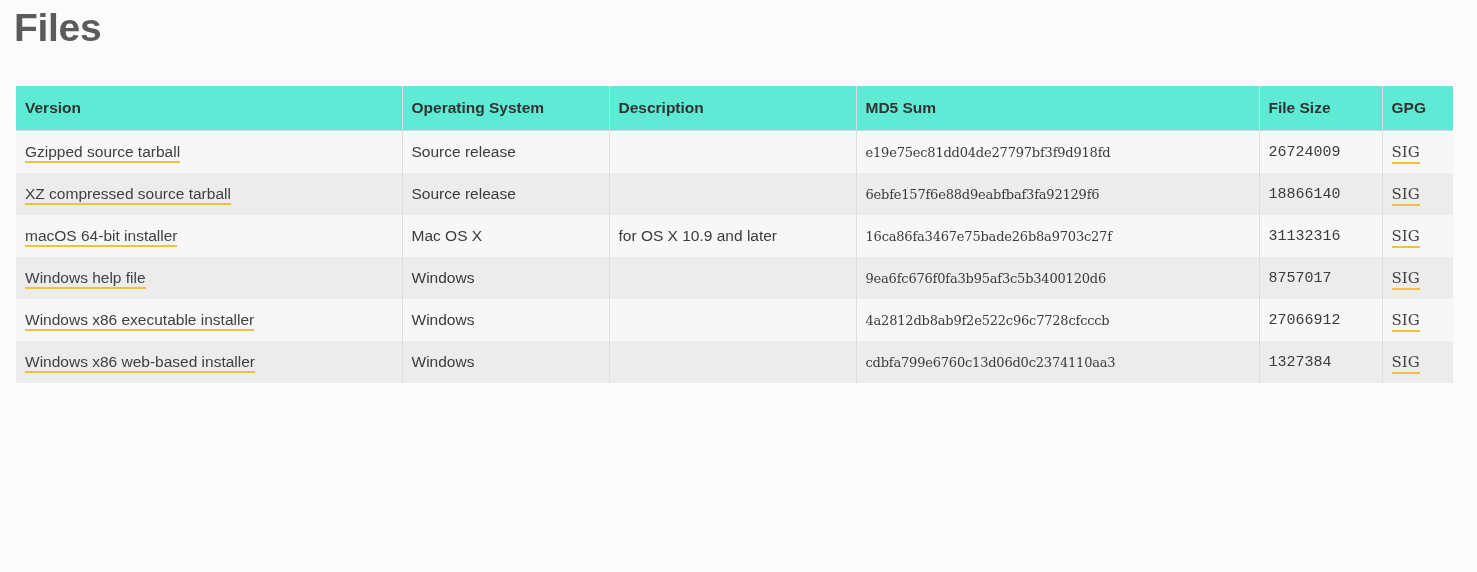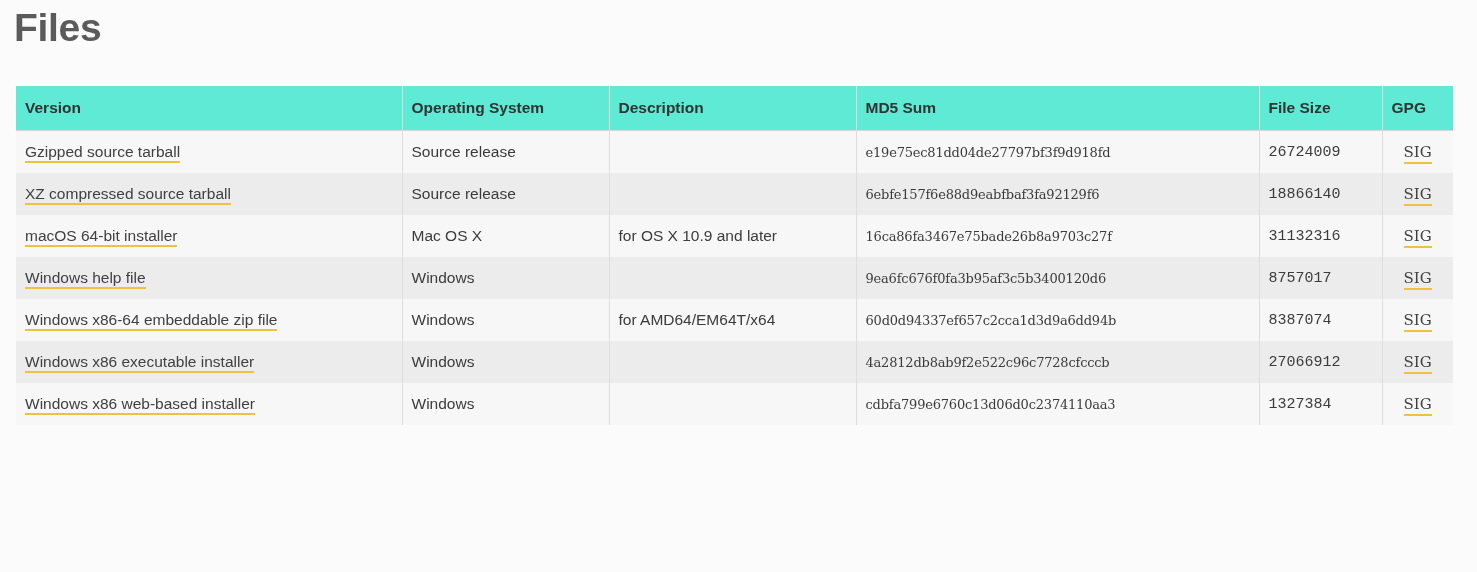--- a/index.html
+++ b/index.html
@@ -105,21 +105,20 @@
   a.sig-link {
     color: #404040;
     text-decoration: none;
     border-bottom: 2px solid #f0c040;
     padding-bottom: 1px;
     cursor: pointer;
   }
   a.sig-link {
     font-family: "DejaVu Serif", "Liberation Serif", serif;
     font-size: 15px;
-    margin-left: 12px;
   }
 </style>
 </head>
 <body>
 
 <div class="page">
 
   <h1 class="page-title">Files</h1>
 
   <div class="files-table-wrap">
@@ -169,28 +168,20 @@
           </tr>
           <tr>
             <td class="version-cell"><a class="file-link">Windows help file</a></td>
             <td class="os-cell">Windows</td>
             <td class="desc-cell">&nbsp;</td>
             <td class="md5-cell">9ea6fc676f0fa3b95af3c5b3400120d6</td>
             <td class="size-cell">8757017</td>
             <td class="gpg-cell"><a class="sig-link">SIG</a></td>
           </tr>
           <tr>
-            <td class="version-cell"><a class="file-link">Windows x86-64 embeddable zip file</a></td>
-            <td class="os-cell">Windows</td>
-            <td class="desc-cell">for AMD64/EM64T/x64</td>
-            <td class="md5-cell">60d0d94337ef657c2cca1d3d9a6dd94b</td>
-            <td class="size-cell">8387074</td>
-            <td class="gpg-cell"><a class="sig-link">SIG</a></td>
-          </tr>
-          <tr>
             <td class="version-cell"><a class="file-link">Windows x86 executable installer</a></td>
             <td class="os-cell">Windows</td>
             <td class="desc-cell">&nbsp;</td>
             <td class="md5-cell">4a2812db8ab9f2e522c96c7728cfcccb</td>
             <td class="size-cell">27066912</td>
             <td class="gpg-cell"><a class="sig-link">SIG</a></td>
           </tr>
           <tr>
             <td class="version-cell"><a class="file-link">Windows x86 web-based installer</a></td>
             <td class="os-cell">Windows</td>

